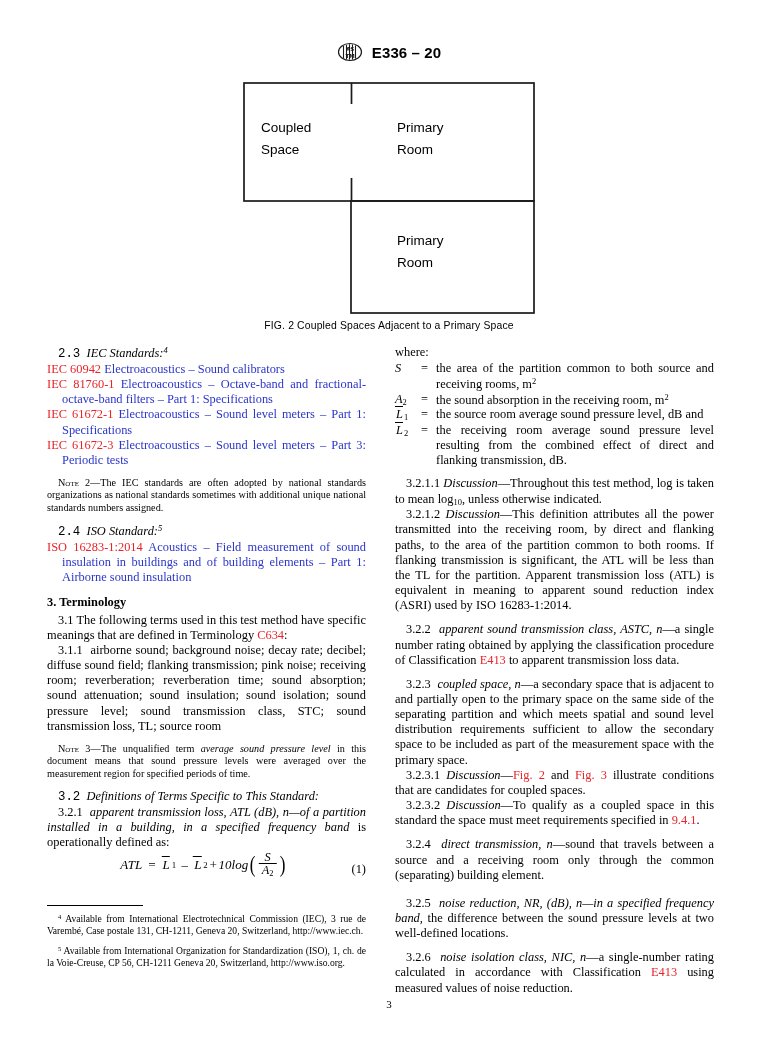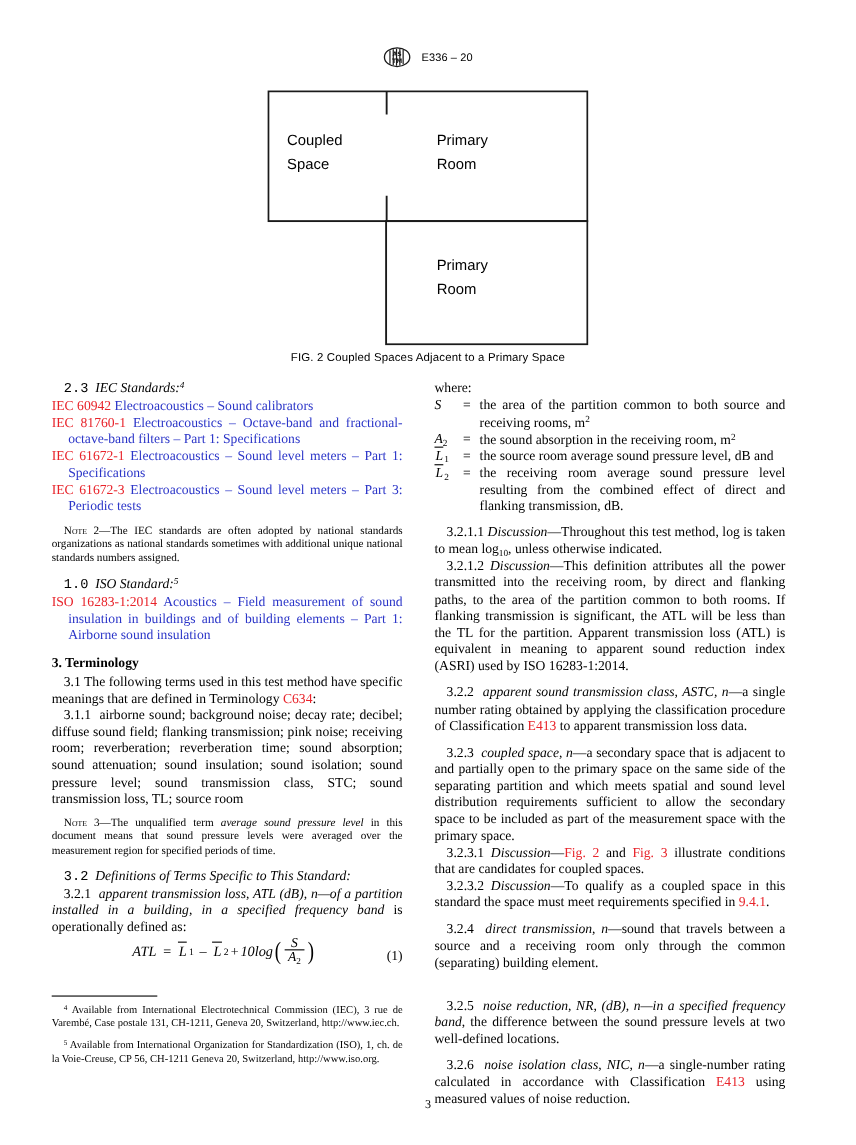--- a/index.html
+++ b/index.html
@@ -33,22 +33,22 @@
     justify-content: center;
     gap: 9px;
   }
   .astm-logo {
     width: 26px;
     height: 20px;
     display: block;
   }
   .header-title {
     font-family: "Liberation Sans", sans-serif;
-    font-weight: normal;
-    font-size: 10px;
+    font-weight: bold;
+    font-size: 15px;
     letter-spacing: 0.1px;
     color: #000;
   }
 
   
   .figure-wrap {
     position: absolute;
     left: 243px;
     top: 82px;
     width: 292px;
@@ -285,21 +285,21 @@
       <p class="ref-entry"><span class="red nodeco">IEC 60942</span> <span class="blue">Electroacoustics – Sound calibrators</span></p>
 
       <p class="ref-entry"><span class="red nodeco">IEC 81760-1</span> <span class="blue">Electroacoustics – Octave-band and fractional-octave-band filters – Part 1: Specifications</span></p>
 
       <p class="ref-entry"><span class="red nodeco">IEC 61672-1</span> <span class="blue">Electroacoustics – Sound level meters – Part 1: Specifications</span></p>
 
       <p class="ref-entry"><span class="red nodeco">IEC 61672-3</span> <span class="blue">Electroacoustics – Sound level meters – Part 3: Periodic tests</span></p>
 
       <p class="note"><span class="note-lbl">Note</span> <span>2—</span><span>The IEC standards are often adopted by national standards organizations as national standards sometimes with additional unique national standards numbers assigned.</span></p>
 
-      <p class="subhead"><span class="num">1.0</span>&nbsp;&nbsp;<span>ISO Standard:</span><sup>5</sup></p>
+      <p class="subhead"><span class="num">2.4</span>&nbsp;&nbsp;<span>ISO Standard:</span><sup>5</sup></p>
 
       <p class="ref-entry"><span class="red nodeco">ISO 16283-1:2014</span> <span class="blue">Acoustics – Field measurement of sound insulation in buildings and of building elements – Part 1: Airborne sound insulation</span></p>
 
       <p class="sec-head">3.  Terminology</p>
 
       <p class="para"><span>3.1</span> <span>The following terms used in this test method have specific meanings that are defined in Terminology </span><span class="red nodeco">C634</span><span>:</span></p>
 
       <p class="para"><span>3.1.1</span>&nbsp; <span>airborne sound; background noise; decay rate; decibel; diffuse sound field; flanking transmission; pink noise; receiving room; reverberation; reverberation time; sound absorption; sound attenuation; sound insulation; sound isolation; sound pressure level; sound transmission class, STC; sound transmission loss, TL; source room</span></p>
 
       <p class="note"><span class="note-lbl">Note</span> <span>3—</span><span>The unqualified term </span><span class="italic">average sound pressure level</span><span> in this document means that sound pressure levels were averaged over the measurement region for specified periods of time.</span></p>
@@ -371,21 +371,21 @@
       <p class="para" style="margin-top:9px"><span>3.2.2</span>&nbsp; <span class="italic">apparent sound transmission class, ASTC, n</span><span>—a single number rating obtained by applying the classification procedure of Classification </span><span class="red nodeco">E413</span><span> to apparent transmission loss data.</span></p>
 
       <p class="para" style="margin-top:9px"><span>3.2.3</span>&nbsp; <span class="italic">coupled space, n</span><span>—a secondary space that is adjacent to and partially open to the primary space on the same side of the separating partition and which meets spatial and sound level distribution requirements sufficient to allow the secondary space to be included as part of the measurement space with the primary space.</span></p>
 
       <p class="para"><span>3.2.3.1</span> <span class="italic">Discussion</span><span>—</span><span class="red nodeco">Fig. 2</span><span> and </span><span class="red nodeco">Fig. 3</span><span> illustrate conditions that are candidates for coupled spaces.</span></p>
 
       <p class="para"><span>3.2.3.2</span> <span class="italic">Discussion</span><span>—To qualify as a coupled space in this standard the space must meet requirements specified in </span><span class="red nodeco">9.4.1</span><span>.</span></p>
 
       <p class="para" style="margin-top:9px"><span>3.2.4</span>&nbsp; <span class="italic">direct transmission, n</span><span>—sound that travels between a source and a receiving room only through the common (separating) building element.</span></p>
 
-      <p class="para" style="margin-top:24px"><span>3.2.5</span>&nbsp; <span class="italic">noise reduction, NR, (dB), n—in a specified frequency band</span><span>, the difference between the sound pressure levels at two well-defined locations.</span></p>
+      <p class="para" style="margin-top:13px"><span>3.2.5</span>&nbsp; <span class="italic">noise reduction, NR, (dB), n—in a specified frequency band</span><span>, the difference between the sound pressure levels at two well-defined locations.</span></p>
 
       <p class="para" style="margin-top:9px"><span>3.2.6</span>&nbsp; <span class="italic">noise isolation class, NIC, n</span><span>—a single-number rating calculated in accordance with Classification </span><span class="red nodeco">E413</span><span> using measured values of noise reduction.</span></p>
 
     </div>
   </div>
 
   <div class="footnotes">
     <div class="fn-rule"></div>
     <p class="footnote"><sup>4</sup> <span>Available from International Electrotechnical Commission (IEC), 3 rue de Varembé, Case postale 131, CH-1211, Geneva 20, Switzerland, http://www.iec.ch.</span></p>
     <p class="footnote"><sup>5</sup> <span>Available from International Organization for Standardization (ISO), 1, ch. de la Voie-Creuse, CP 56, CH-1211 Geneva 20, Switzerland, http://www.iso.org.</span></p>

